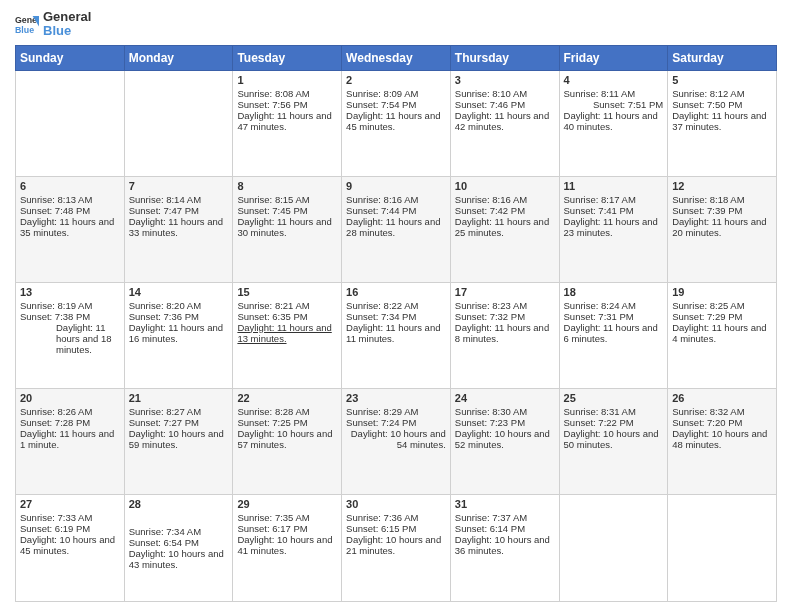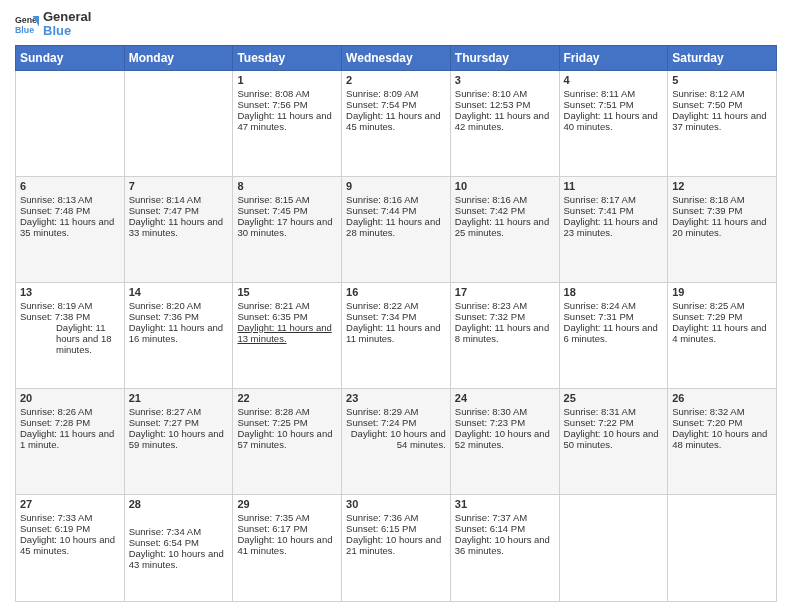--- a/index.html
+++ b/index.html
@@ -129,27 +129,27 @@
           </td>
           <td>
             <span class="day-number">2</span>
             <span style="display: block;">Sunrise: 8:09 AM</span>
             <span style="display: block;">Sunset: 7:54 PM</span>
             <span style="display: block;">Daylight: 11 hours and 45 minutes.</span>
           </td>
           <td>
             <span class="day-number">3</span>
             <span style="display: block;">Sunrise: 8:10 AM</span>
-            <span style="display: block;">Sunset: 12:53 PM</span>
+            <span style="display: block;">Sunset: 7:46 PM</span>
             <span style="display: block;">Daylight: 11 hours and 42 minutes.</span>
           </td>
           <td>
             <span class="day-number">4</span>
             <span style="display: block;">Sunrise: 8:11 AM</span>
-            <span style="display: block;">Sunset: 7:51 PM</span>
+            <span style="display: block; text-align: right;">Sunset: 7:51 PM</span>
             <span style="display: block;">Daylight: 11 hours and 40 minutes.</span>
           </td>
           <td>
             <span class="day-number">5</span>
             <span style="display: block;">Sunrise: 8:12 AM</span>
             <span style="display: block;">Sunset: 7:50 PM</span>
             <span style="display: block;">Daylight: 11 hours and 37 minutes.</span>
           </td>
         </tr>
         <tr>
@@ -162,21 +162,21 @@
           <td>
             <span class="day-number">7</span>
             <span style="display: block;">Sunrise: 8:14 AM</span>
             <span style="display: block;">Sunset: 7:47 PM</span>
             <span style="display: block;">Daylight: 11 hours and 33 minutes.</span>
           </td>
           <td>
             <span class="day-number">8</span>
             <span style="display: block;">Sunrise: 8:15 AM</span>
             <span style="display: block;">Sunset: 7:45 PM</span>
-            <span style="display: block;">Daylight: 17 hours and 30 minutes.</span>
+            <span style="display: block;">Daylight: 11 hours and 30 minutes.</span>
           </td>
           <td>
             <span class="day-number">9</span>
             <span style="display: block;">Sunrise: 8:16 AM</span>
             <span style="display: block;">Sunset: 7:44 PM</span>
             <span style="display: block;">Daylight: 11 hours and 28 minutes.</span>
           </td>
           <td>
             <span class="day-number">10</span>
             <span style="display: block;">Sunrise: 8:16 AM</span>

